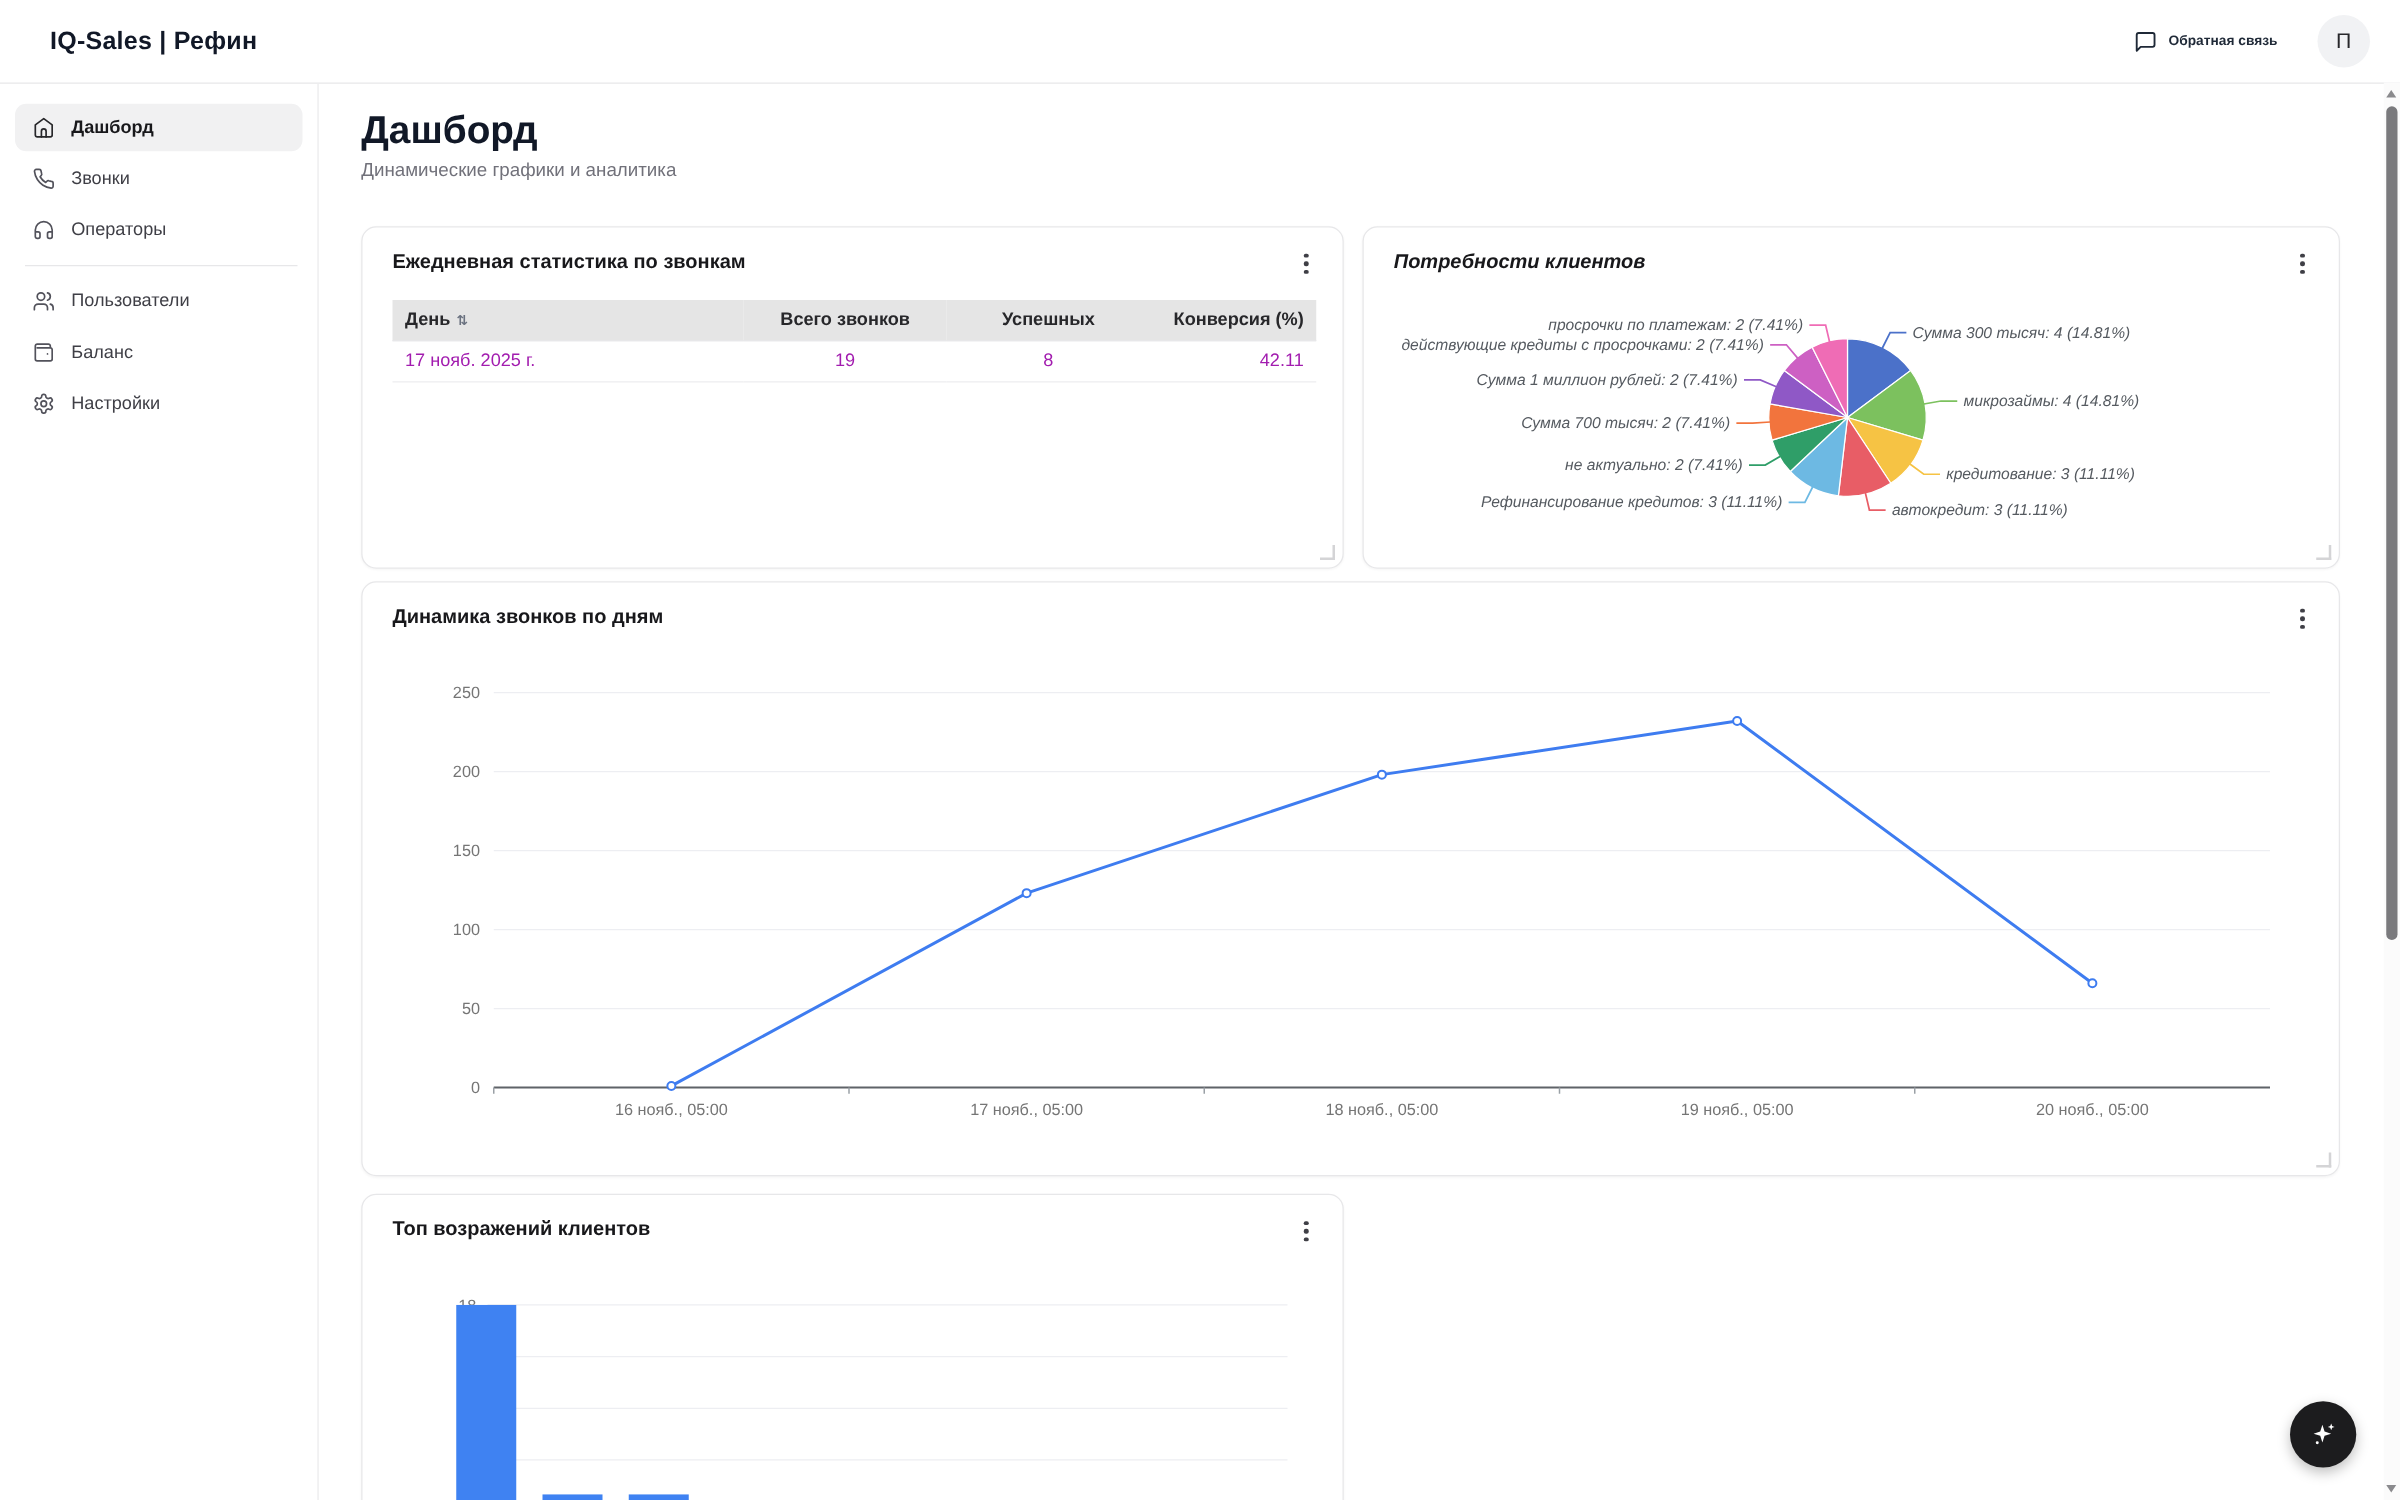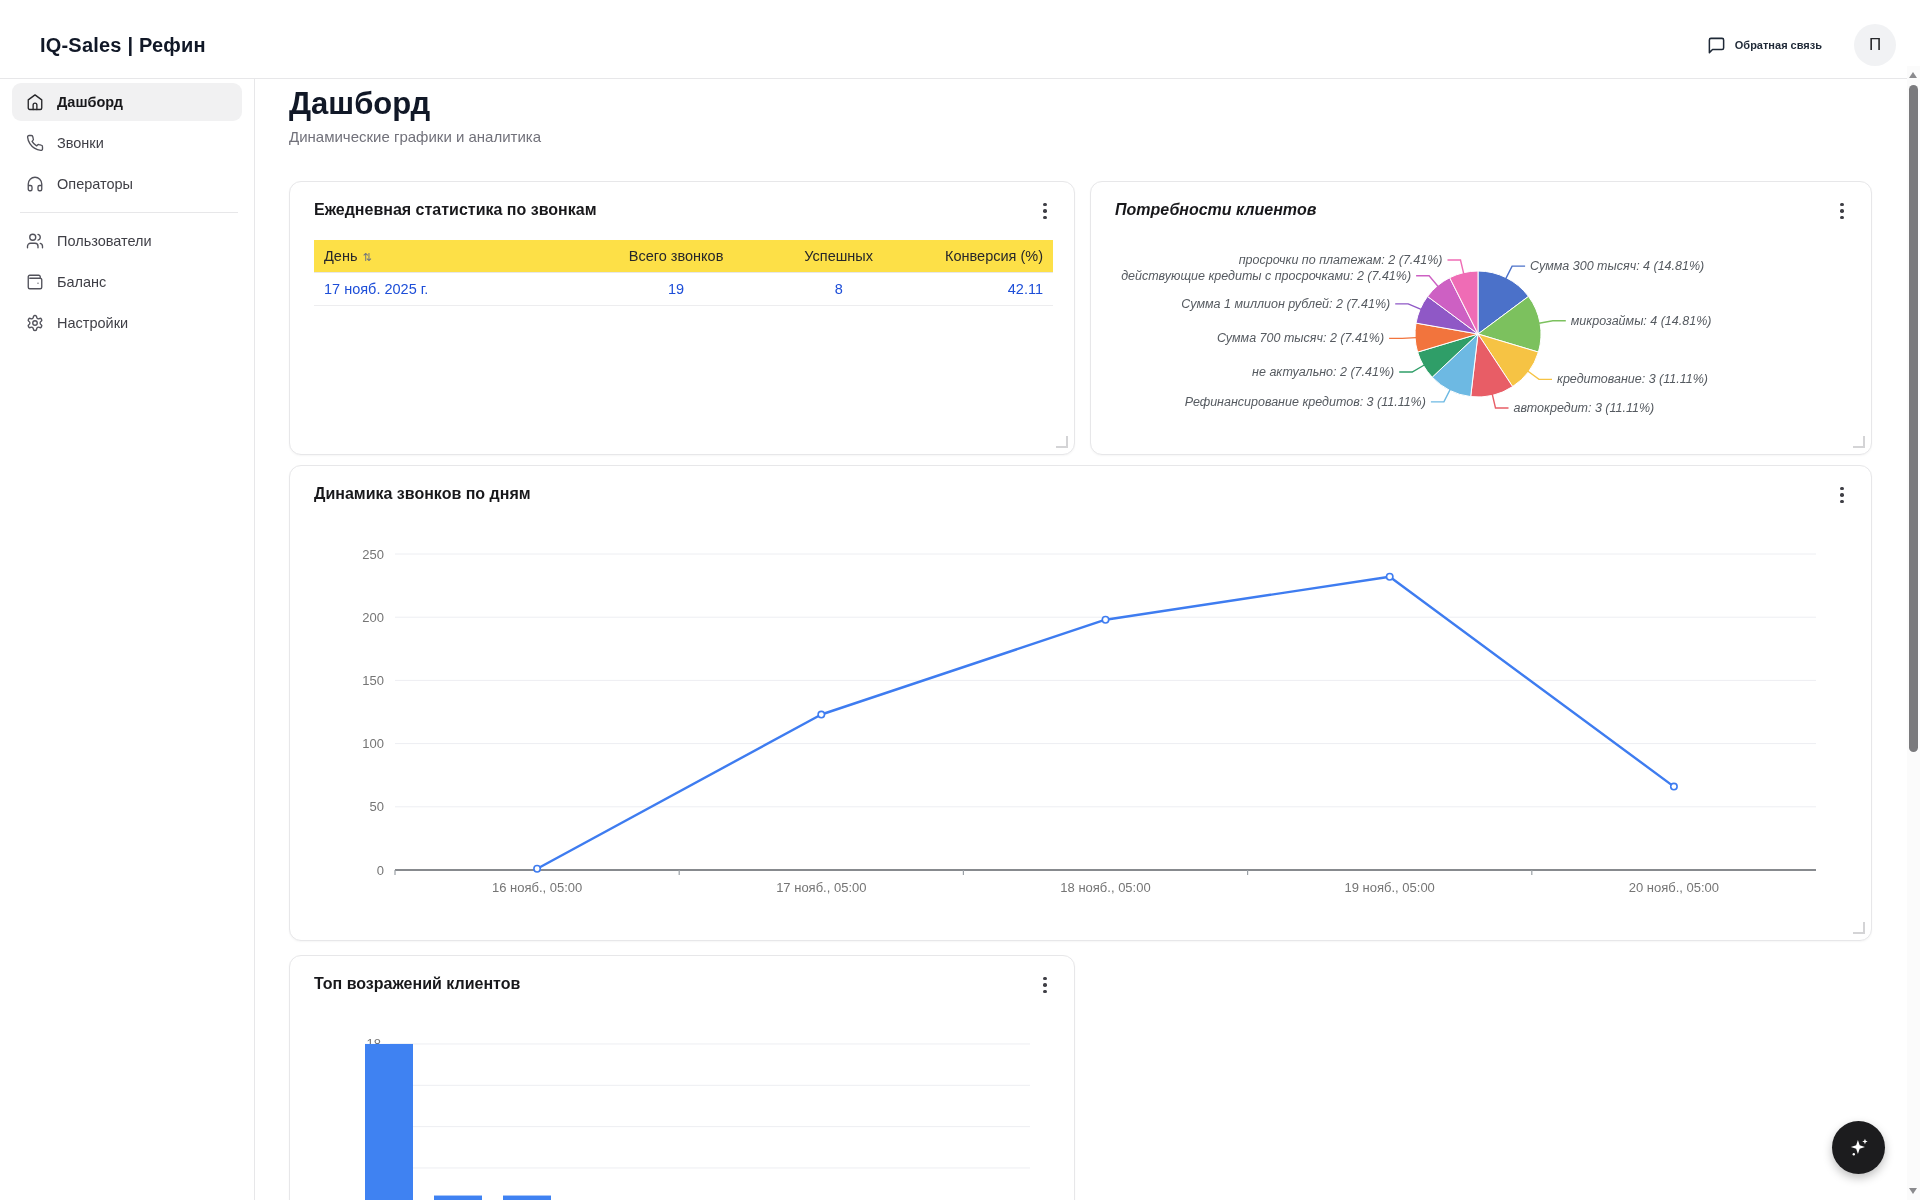--- a/index.html
+++ b/index.html
@@ -2,21 +2,21 @@
 <html><head>
 <meta charset="utf-8">
 <style>
   html,body{margin:0;padding:0;}
   body{
     width:1920px;height:1200px;overflow:hidden;position:relative;
     font-family:"Liberation Sans","DejaVu Sans",sans-serif;
     background:#ffffff;color:#18181b;
   }
   
-  .header{position:absolute;left:0;top:12px;width:1920px;height:66px;background:#fff;
+  .header{position:absolute;left:0;top:0;width:1920px;height:66px;background:#fff;
     border-bottom:1px solid #e7e7e9;display:flex;align-items:center;z-index:5;}
   .app-title{font-size:20px;font-weight:700;color:#111827;margin-left:40px;letter-spacing:.2px;}
   .header-right{position:absolute;right:24px;top:0;height:66px;display:flex;align-items:center;gap:26px;}
   .feedback-btn{display:flex;align-items:center;gap:9px;font-size:11px;font-weight:600;color:#1f2937;cursor:pointer;background:none;border:none;font-family:inherit;}
   .avatar{width:42px;height:42px;border-radius:50%;background:#f1f2f4;display:flex;align-items:center;justify-content:center;
     font-size:17px;color:#27272a;cursor:pointer;}
   
   .sidebar{position:absolute;left:0;top:66px;width:255px;height:1134px;background:#fff;border-right:1px solid #e7e7e9;box-sizing:border-box;padding-top:14px;}
   .side-item{display:flex;align-items:center;gap:13px;height:38px;margin:3px 12px;padding:0 14px;border-radius:9px;
     font-size:14.5px;color:#3f3f46;cursor:pointer;}
@@ -35,22 +35,22 @@
     align-items:center;justify-content:center;gap:3px;cursor:pointer;}
   .kebab i{width:3.5px;height:3.5px;border-radius:50%;background:#3f3f46;display:block;}
   .resize-handle{position:absolute;right:6px;bottom:6px;width:10px;height:10px;
     border-right:2px solid #d4d4d6;border-bottom:2px solid #d4d4d6;cursor:nwse-resize;}
   #card-table{left:34px;top:115px;width:786px;height:274px;}
   #card-pie{left:835px;top:115px;width:782px;height:274px;font-style:italic;}
   #card-line{left:34px;top:399px;width:1583px;height:476px;}
   #card-bar{left:34px;top:889px;width:786px;height:360px;}
   
   .stats-table{position:absolute;left:24px;right:23px;top:58px;border-collapse:collapse;width:739px;font-size:14.5px;}
-  .stats-table th{background:#fde047;color:#27272a;font-weight:400;padding:8px 10px;border-bottom:1px solid #e7e7e9;}
-  .stats-table td{padding:8px 10px;border-bottom:1px solid #ededef;color:#1d4ed8;}
+  .stats-table th{background:#e5e5e5;color:#27272a;font-weight:700;padding:8px 10px;border-bottom:1px solid #e7e7e9;}
+  .stats-table td{padding:8px 10px;border-bottom:1px solid #ededef;color:#a21caf;}
   .stats-table tr:last-child td{border-bottom:1px solid #ededef;}
   .col-day{text-align:left;width:38%;}
   .col-total,.col-success{text-align:center;width:22%;}
   .col-conv{text-align:right;width:18%;}
   .sort-glyph{font-size:11px;color:#6b7280;margin-left:5px;}
   
   .chart-svg{position:absolute;left:0;top:0;}
   .axis-label{font-size:13px;fill:#757575;}
   .pie-label{font-size:12.5px;fill:#555a60;}
   

